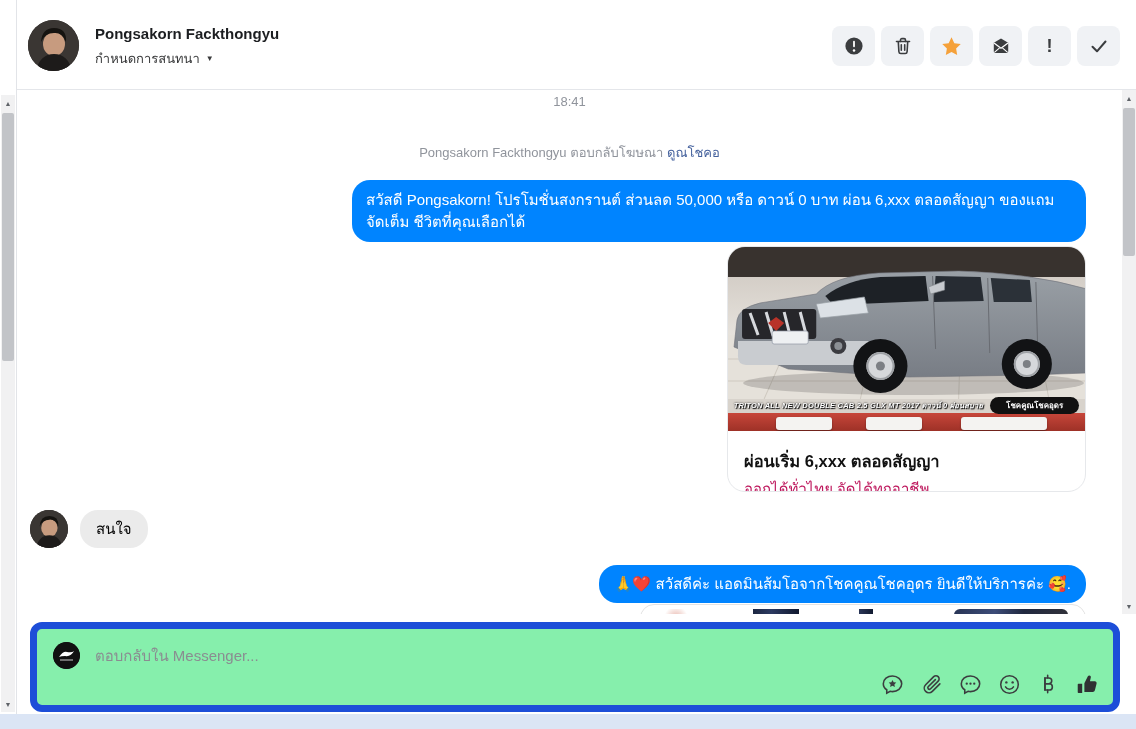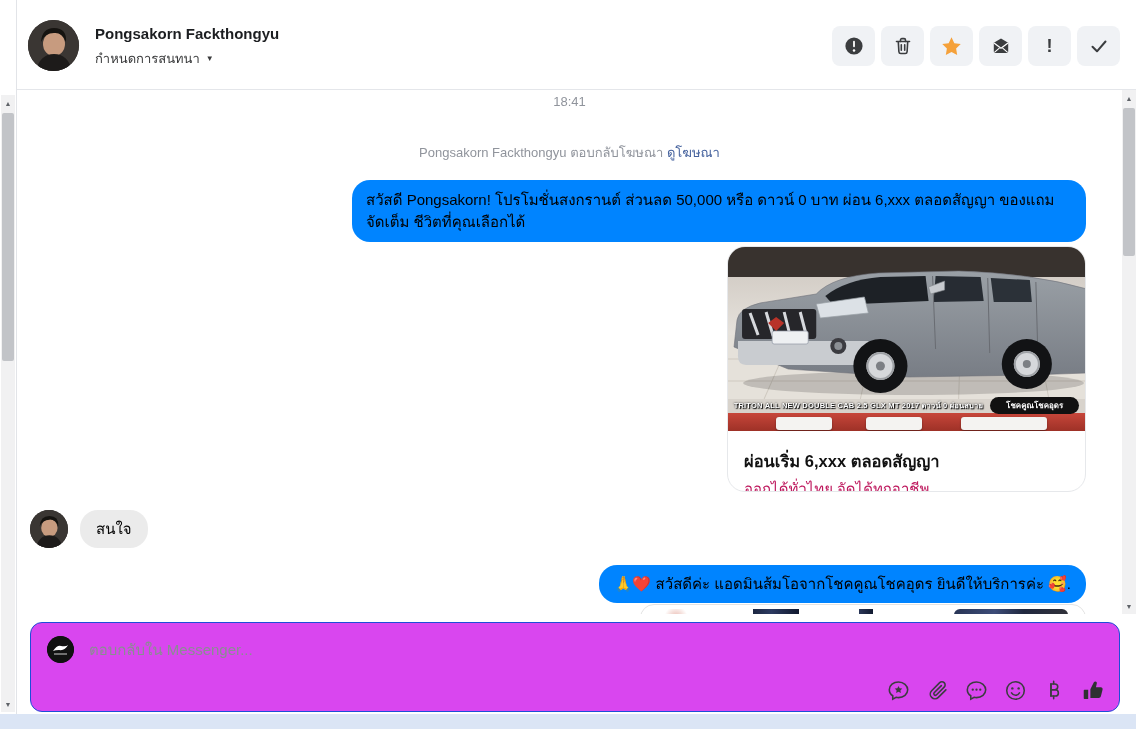--- a/index.html
+++ b/index.html
@@ -28,54 +28,54 @@
   .hsub .caret { font-size:8px; color:#3a3b3c; }
   .actions { position:absolute; right:16px; top:26px; display:flex; gap:6px; }
   .abtn { width:43px; height:40px; border-radius:8px; background:#f0f2f5; border:none; display:flex; align-items:center; justify-content:center; cursor:pointer; font-size:18px; font-weight:bold; color:#3b3d3f; }
 
   
   .chat { position:absolute; left:17px; top:90px; width:1105px; height:524px; background:#fff; overflow:hidden; }
   .timestamp { position:absolute; top:4px; left:0; width:100%; text-align:center; font-size:13px; color:#90949c; }
   .context { position:absolute; top:52px; left:0; width:100%; text-align:center; font-size:13px; color:#90949c; }
   .context .ctx-link { color:var(--link-blue,#44619d); cursor:pointer; }
   .bubble { border-radius:18px; font-size:15px; line-height:1.45; }
-  .b-blue { background:var(--bubble-blue,#0084ff); color:#000000; }
+  .b-blue { background:var(--bubble-blue,#0084ff); color:#ffffff; }
   .b-gray { background:var(--gray-bubble,#ebebeb); color:#050505; }
   .msg1 { position:absolute; right:36px; top:90px; width:734px; padding:9px 14px; }
   .msg3 { position:absolute; right:36px; top:475px; padding:8px 15px; white-space:nowrap; }
   .row-customer { position:absolute; left:13px; top:420px; display:flex; align-items:flex-end; gap:12px; }
   .row-customer .avatar { width:38px; height:38px; }
   .row-customer .bubble { padding:8px 16px; }
 
   
   .card { position:absolute; right:36px; top:156px; width:359px; height:246px; border:1px solid #e6e8eb; border-radius:18px; background:#fff; overflow:hidden; cursor:pointer; }
   .card-img { position:relative; width:100%; height:184px; overflow:hidden; background:#d8d3cc; }
   .card-img svg { position:absolute; left:0; top:0; }
   .img-caption { position:absolute; left:0; right:0; top:150px; height:16px; display:flex; align-items:center; justify-content:center; gap:7px; z-index:3; }
-  .cap-text { font-size:7.5px; font-weight:bold; color:#fff; text-shadow:0 0 2px #000,1px 1px 1px #000; letter-spacing:.2px; white-space:nowrap; }
+  .cap-text { font-size:7.5px; font-weight:bold; font-style:italic; color:#fff; text-shadow:0 0 2px #000,1px 1px 1px #000; letter-spacing:.2px; white-space:nowrap; }
   .cap-badge { font-size:8px; font-weight:bold; color:#fff; background:#111; border-radius:9px; padding:2px 16px; white-space:nowrap; }
   .img-redstrip { position:absolute; left:0; right:0; bottom:0; height:18px; background:linear-gradient(#c7463a,#9e3127); z-index:2; }
   .plate { position:absolute; top:4px; height:13px; background:#f4f3f1; border-radius:3px; box-shadow:0 1px 2px rgba(0,0,0,.4); }
   .card-footer { padding:17px 16px 0; }
   .card-title { font-size:16.5px; font-weight:bold; color:#111; }
   .card-sub { margin-top:3px; font-size:15px; color:#be185d; }
 
   
   .sliver { position:absolute; right:36px; top:514px; width:446px; height:22px; background:#fff; border:1px solid #e3e3e3; border-radius:14px 14px 0 0; overflow:hidden; }
   .sliver .blob { position:absolute; top:4px; height:18px; }
 
   
   .right-scroll { position:absolute; left:1122px; top:90px; width:14px; height:524px; }
   .right-scroll .vtrack { left:0; top:0; width:14px; height:100%; }
   .right-scroll .arrow.up { top:0; }
   .right-scroll .arrow.down { bottom:0; }
   .right-scroll .vthumb { top:18px; height:148px; }
 
   
-  .composer { position:absolute; left:30px; top:622px; width:1090px; height:90px; background:#d946ef; border:1px solid #1d4ed8; border-radius:12px; }
+  .composer { position:absolute; left:30px; top:622px; width:1090px; height:90px; background:#86efac; border:7px solid #1d4ed8; border-radius:12px; }
   .composer .avatar { position:absolute; left:16px; top:13px; width:27px; height:27px; background:#111; display:flex; align-items:center; justify-content:center; }
   .composer .avatar svg { display:block; }
   .composer input { position:absolute; left:58px; top:13px; width:700px; height:27px; border:none; outline:none; font-size:15px; font-family:inherit; color:#050505; background:transparent; }
   .composer input::placeholder { color:#8a8d91; }
   .cicons { position:absolute; right:14px; bottom:9px; display:flex; align-items:center; gap:15px; }
   .cicon { width:24px; height:24px; display:flex; align-items:center; justify-content:center; cursor:pointer; background:none; border:none; }
 
   
   .bottom-strip { position:absolute; left:0; top:714px; width:1136px; height:15px; background:var(--strip-blue,#dbe5f5); }
 
@@ -146,21 +146,21 @@
 </div>
 
 <div class="chat">
   <div class="timestamp">18:41</div>
 
   <div class="context">
     <span>Pongsakorn Fackthongyu</span>
     <span> </span>
     <span>ตอบกลับโฆษณา</span>
     <span> </span>
-    <span class="ctx-link">ดูโฆษณา</span>
+    <span class="ctx-link">ดูณโชคอ</span>
   </div>
 
   <div class="bubble b-blue msg1">สวัสดี Pongsakorn! โปรโมชั่นสงกรานต์ ส่วนลด 50,000 หรือ ดาวน์ 0 บาท ผ่อน 6,xxx ตลอดสัญญา ของแถมจัดเต็ม ชีวิตที่คุณเลือกได้</div>
 
   <div class="card">
     <div class="card-img">
       <svg class="ic" width="359" height="152" viewBox="0 0 358 152" preserveAspectRatio="none">
         <defs>
           <linearGradient id="bodyg" x1="0" y1="0" x2="0" y2="1">
             <stop offset="0" stop-color="#9aa0a6"></stop>

